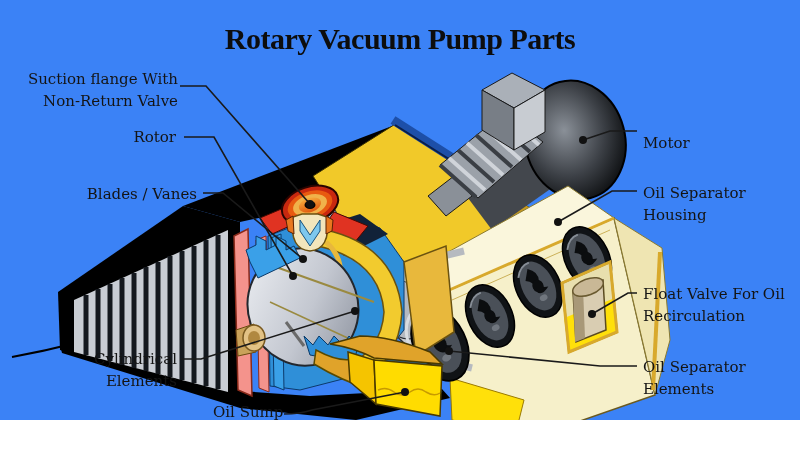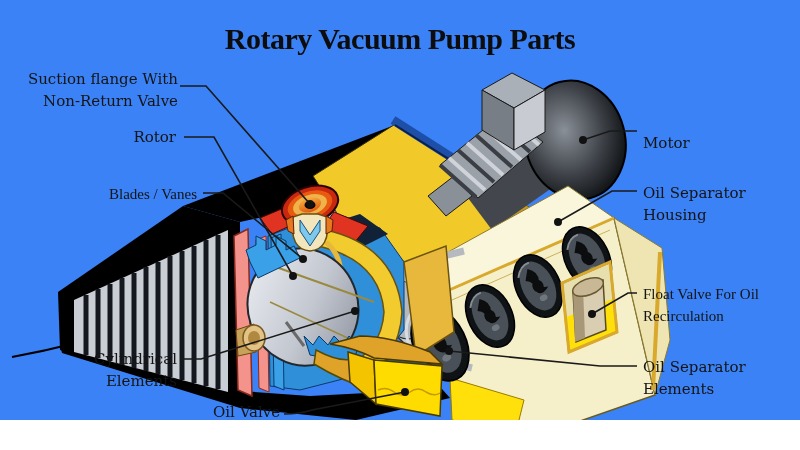--- a/index.html
+++ b/index.html
@@ -6,26 +6,26 @@
   .stage{position:relative;width:800px;height:420px;background:#3b82f6;overflow:hidden;
          font-family:"DejaVu Serif","Liberation Serif",serif;}
   .title{position:absolute;left:0;right:0;top:22px;text-align:center;
          font-size:30px;font-weight:bold;letter-spacing:-0.5px;color:#0d0d0d;
          font-family:"Liberation Serif","DejaVu Serif",serif;}
   .lbl{position:absolute;font-size:15px;line-height:1.45;color:#141414;
        white-space:pre-line;}
   .lbl.r{text-align:right;}
   #lbl-suction{right:622px;top:69px;}
   #lbl-rotor{right:624px;top:127px;}
-  #lbl-blades{right:603px;top:184px;font-family:Liberation Serif, serif;}
+  #lbl-blades{right:603px;top:184px;}
   #lbl-cyl{right:623px;top:349px;}
   #lbl-sump{left:213px;top:402px;}
   #lbl-motor{left:643px;top:121px;margin-top:12px;}
   #lbl-sephousing{left:643px;top:183px;}
-  #lbl-float{left:643px;top:284px;font-family:Liberation Serif, serif;}
+  #lbl-float{left:643px;top:284px;}
   #lbl-sepelements{left:643px;top:357px;}
   svg{position:absolute;left:0;top:0;}
 </style>
 </head>
 <body>
 
 <div class="stage">
 
 <svg width="800" height="450" viewBox="0 0 800 450">
 
@@ -216,21 +216,21 @@
 </svg>
 
   <div class="title">Rotary Vacuum Pump Parts</div>
 
   <div class="lbl r" id="lbl-suction">Suction flange With
 Non-Return Valve</div>
   <div class="lbl r" id="lbl-rotor">Rotor</div>
   <div class="lbl r" id="lbl-blades">Blades / Vanes</div>
   <div class="lbl r" id="lbl-cyl">Cylindrical
 Elements</div>
-  <div class="lbl" id="lbl-sump">Oil Valve</div>
+  <div class="lbl" id="lbl-sump">Oil Sump</div>
   <div class="lbl" id="lbl-motor">Motor</div>
   <div class="lbl" id="lbl-sephousing">Oil Separator
 Housing</div>
   <div class="lbl" id="lbl-float">Float Valve For Oil
 Recirculation</div>
   <div class="lbl" id="lbl-sepelements">Oil Separator
 Elements</div>
 
 </div>
 

